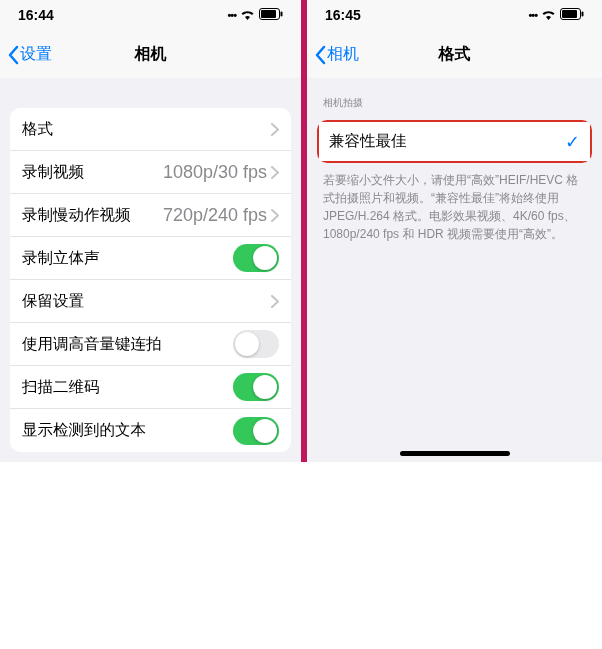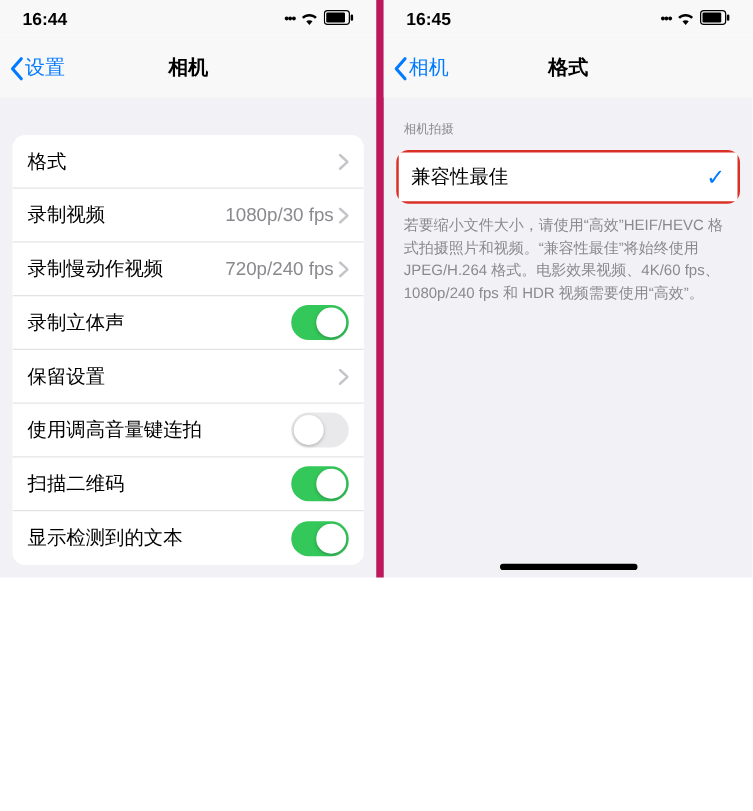--- a/index.html
+++ b/index.html
@@ -78,21 +78,21 @@
     display: flex;
     align-items: center;
     min-height: 43px;
     padding: 0 12px;
     border-bottom: 0.5px solid #e3e3e6;
     cursor: pointer;
     position: relative;
   }
   .row:last-child { border-bottom: none; }
   .row-label { flex: 1; font-size: 15.5px; color: #000; }
-  .row-value { font-size: 15px; color: #8a8a8e; margin-right: 4px; }
+  .row-value { font-size: 18px; color: #8a8a8e; margin-right: 4px; }
   .chev { color: #c5c5c9; }
   .chev svg { width: 8px; height: 13px; display:block; }
 
   .toggle {
     width: 46px; height: 28px; border-radius: 14px;
     position: relative; flex-shrink: 0;
   }
   .toggle .knob {
     position: absolute; top: 2px;
     width: 24px; height: 24px; border-radius: 50%;

